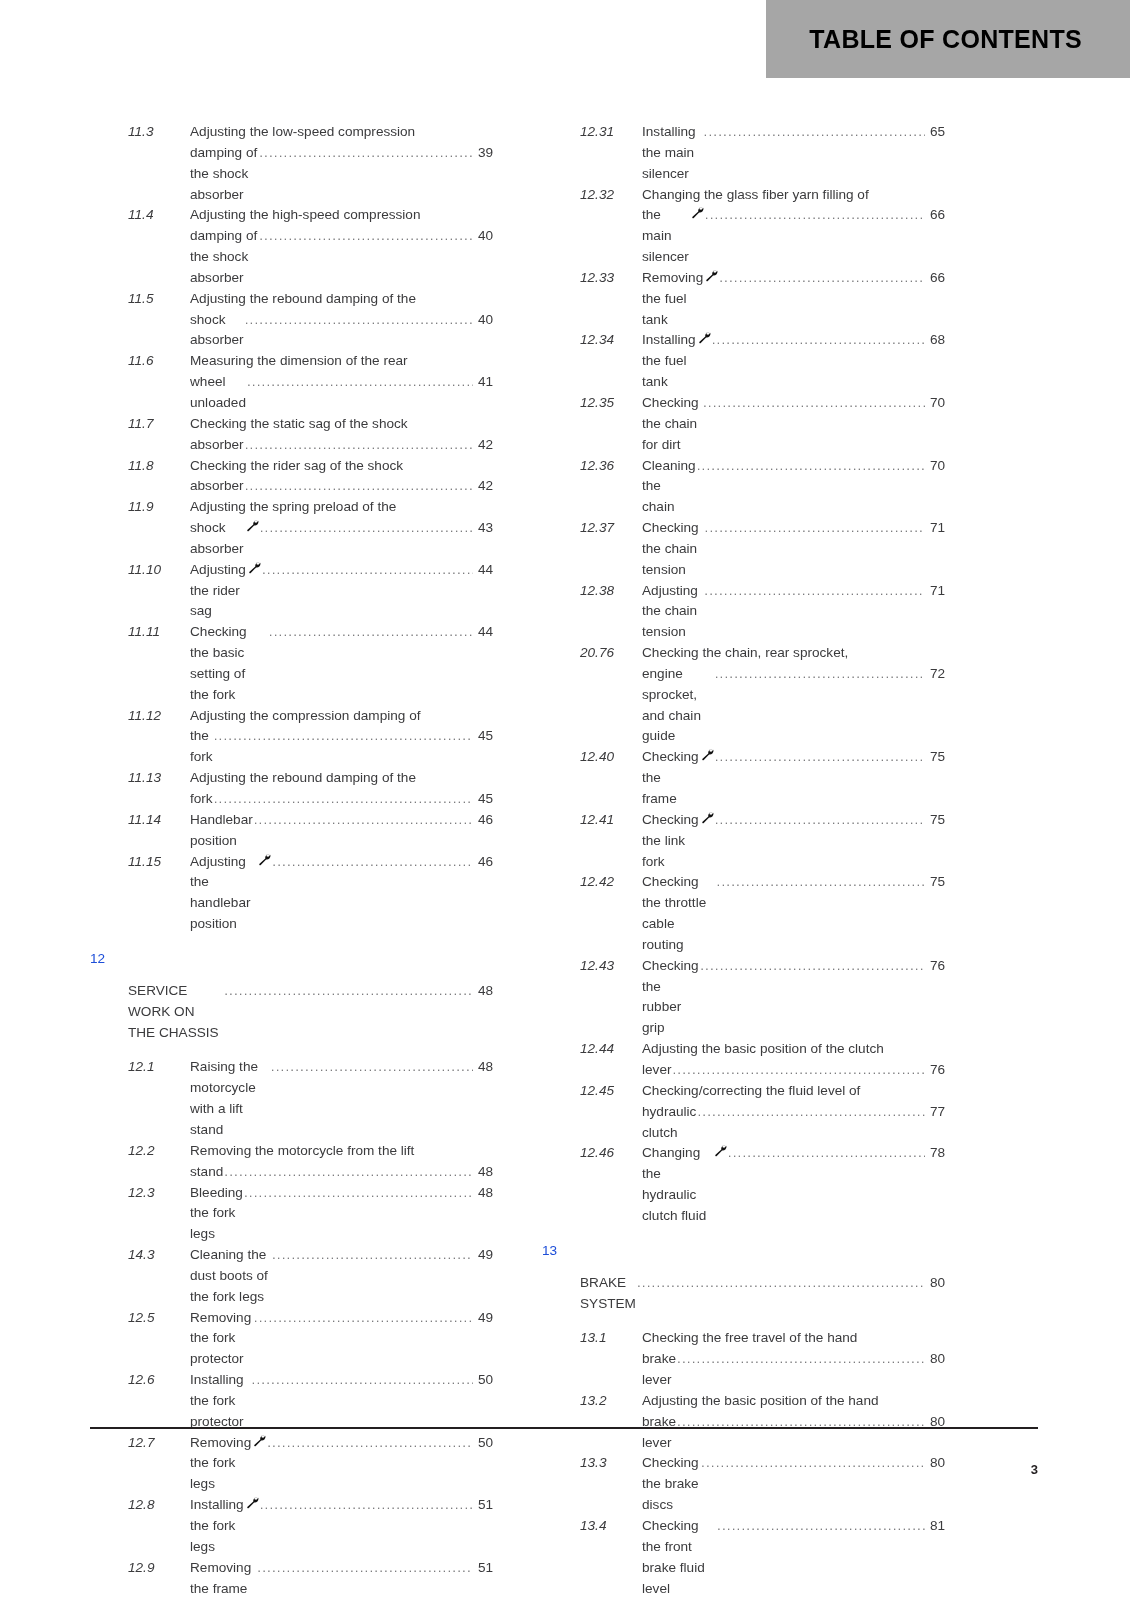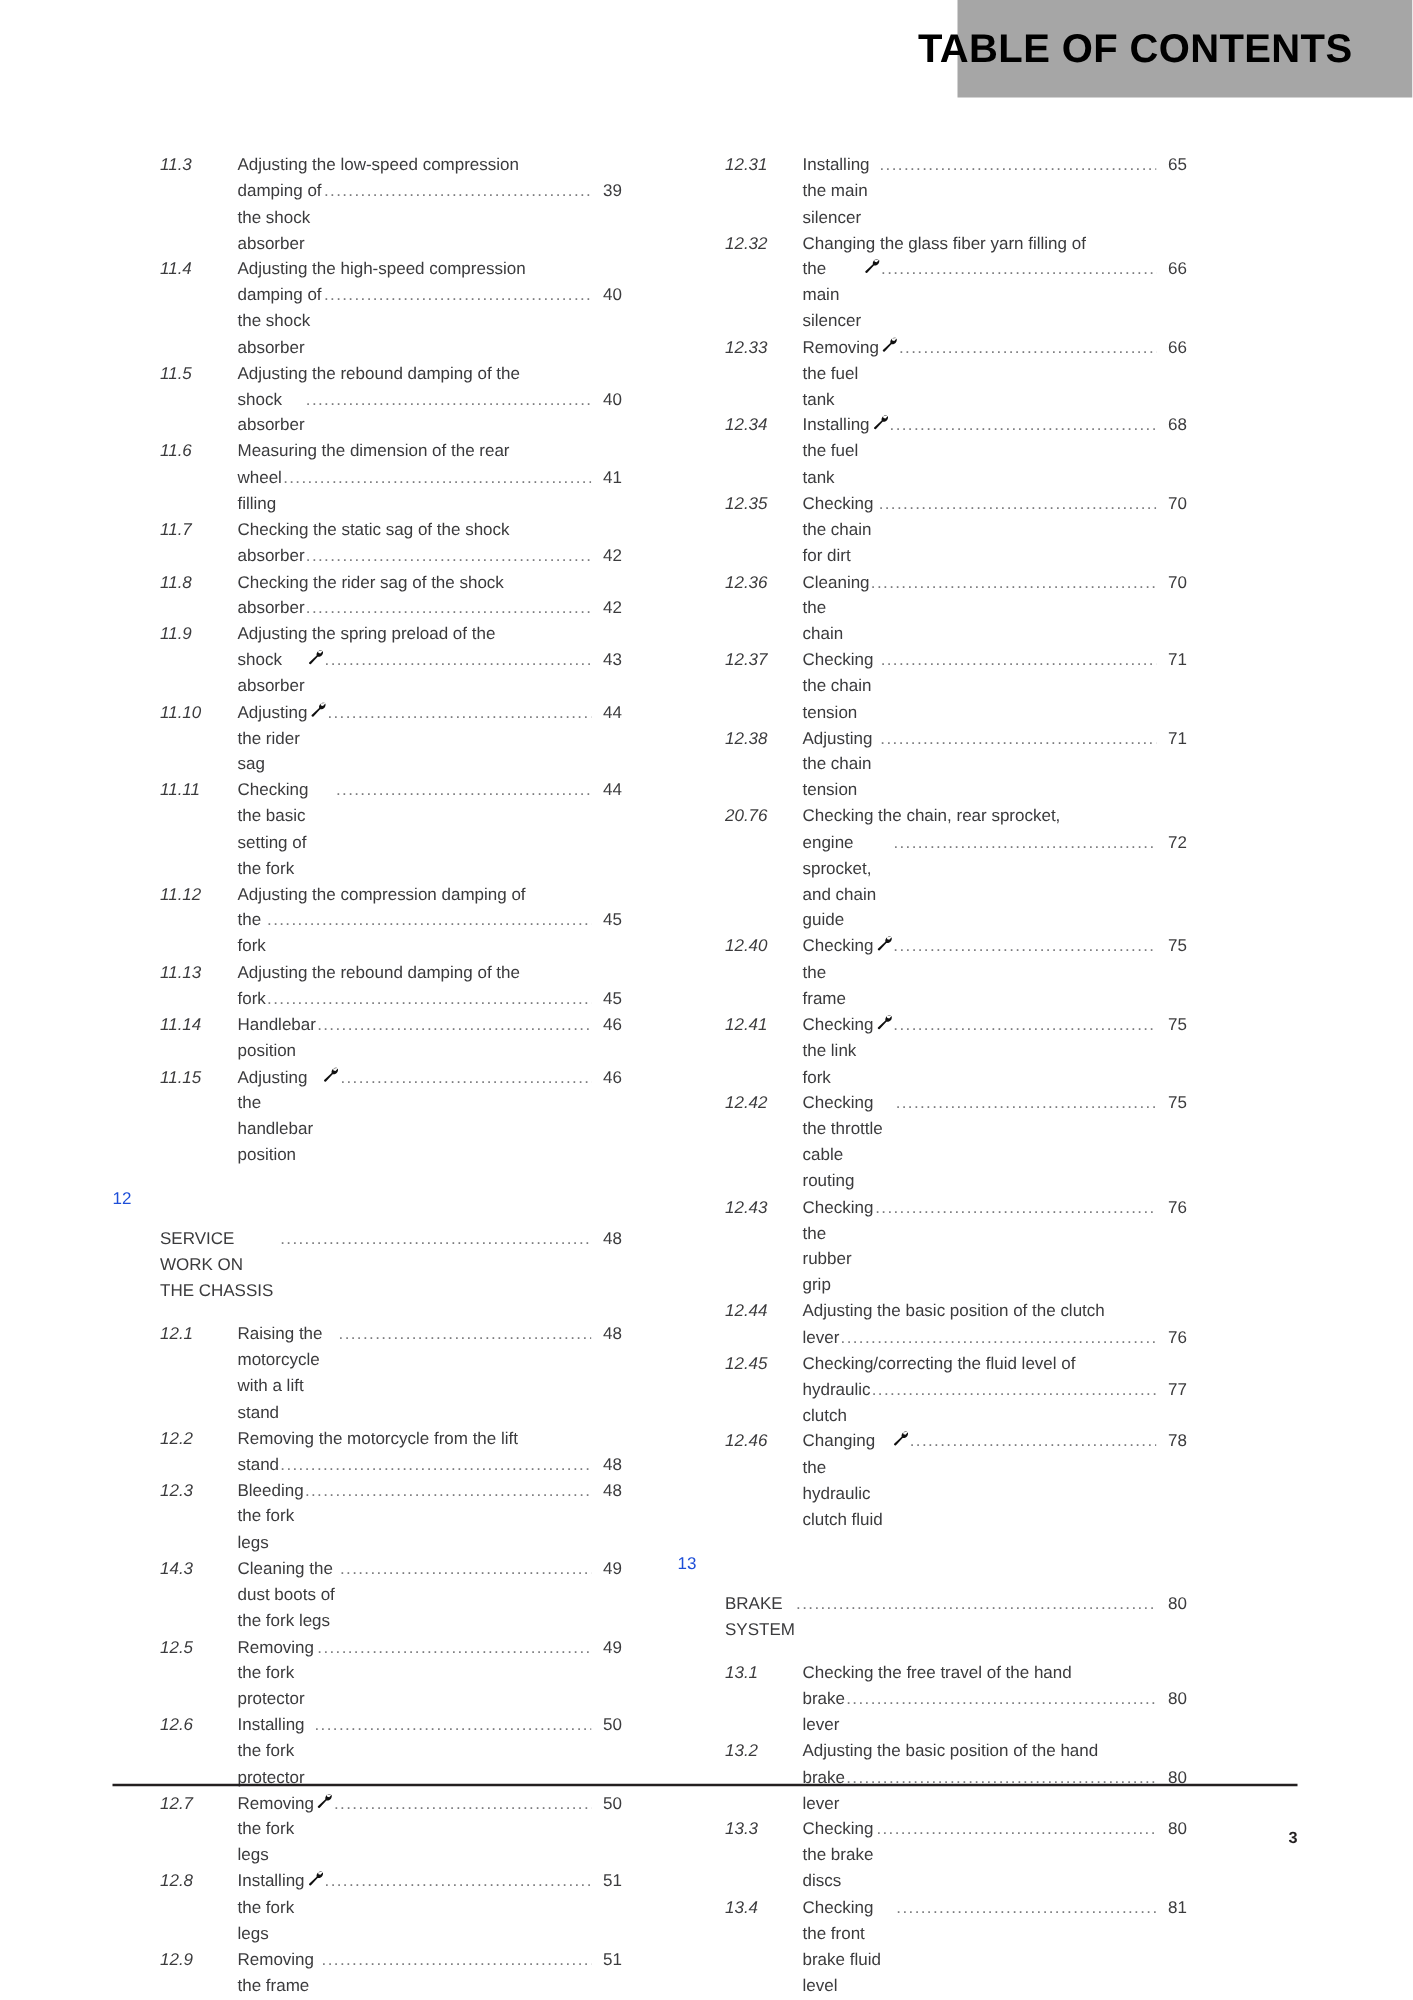--- a/index.html
+++ b/index.html
@@ -24,21 +24,21 @@
     width: 364px;
     height: 78px;
     background: #a6a6a6;
     box-sizing: border-box;
   }
   .header-title {
     position: absolute;
     right: 48px;
     top: 50%;
     transform: translateY(-50%);
-    font-size: 32px;
+    font-size: 25px;
     font-weight: bold;
     letter-spacing: 0.3px;
     color: #000000;
     white-space: nowrap;
   }
 
   
   .page {
     position: absolute;
     top: 122px;
@@ -104,21 +104,21 @@
     overflow: hidden;
     white-space: nowrap;
     margin: 0 1px;
     color: #7c7c7e;
     font-size: 13.6px;
     letter-spacing: 1.1px;
     min-width: 6px;
   }
   .leader-page {
     flex: 0 0 auto;
-    text-align: center;
+    text-align: left;
     min-width: 24px;
     padding-left: 4px;
     white-space: nowrap;
   }
 
   .wrench {
     display: inline-block;
     width: 13px;
     height: 13px;
     vertical-align: -2px;
@@ -193,21 +193,21 @@
           </div>
         </span>
       </div>
       <div class="toc-entry section">
         <span class="num">11.6</span>
         <span class="body">
           <div class="leader-row">
             <span class="leader-text">Measuring the dimension of the rear</span>
           </div>
           <div class="leader-row">
-            <span class="leader-text">wheel filling</span>
+            <span class="leader-text">wheel unloaded</span>
             <span class="leader-fill">........................................................................................................................</span>
             <span class="leader-page">41</span>
           </div>
         </span>
       </div>
       <div class="toc-entry section">
         <span class="num">11.7</span>
         <span class="body">
           <div class="leader-row">
             <span class="leader-text">Checking the static sag of the shock</span>

